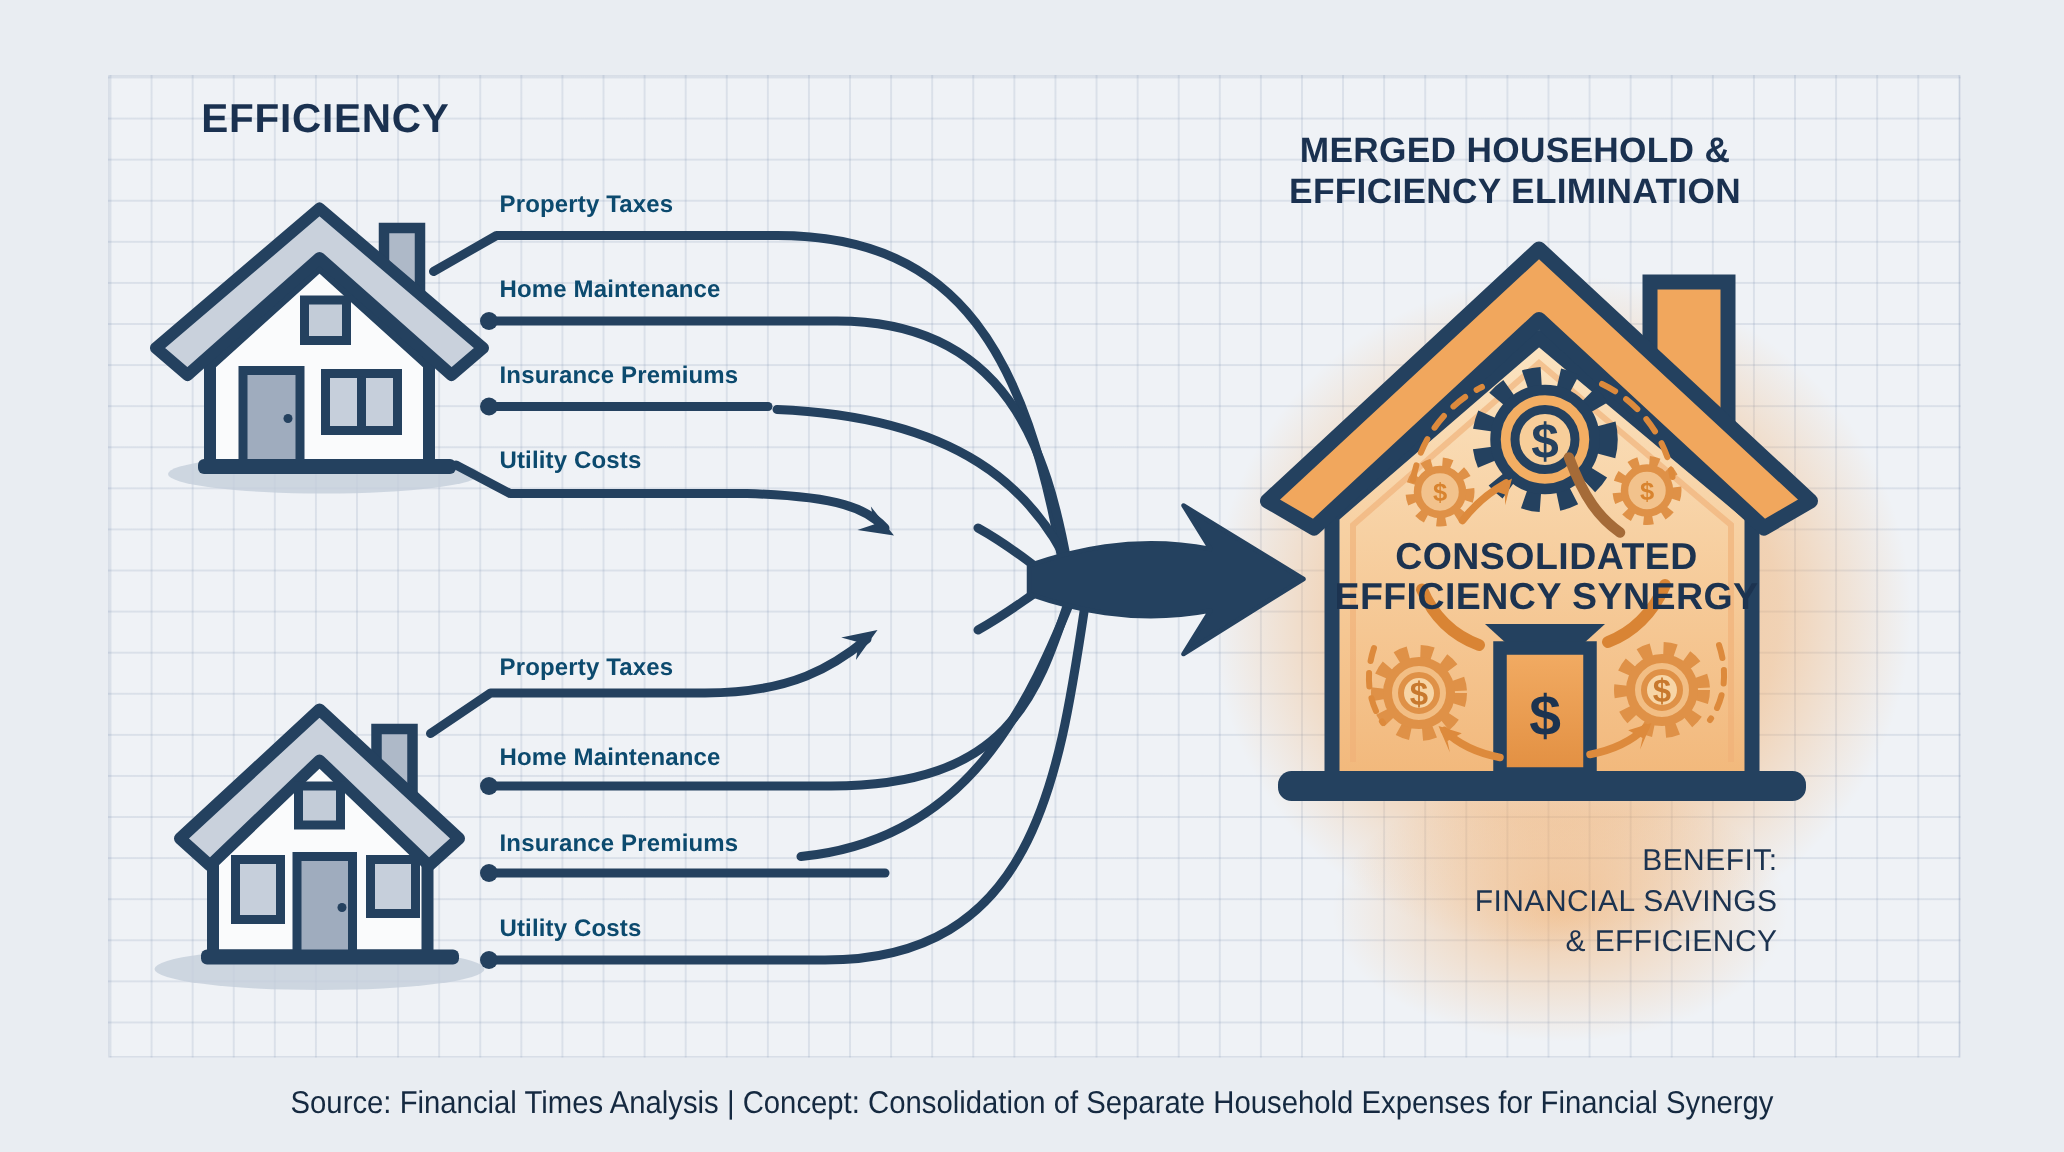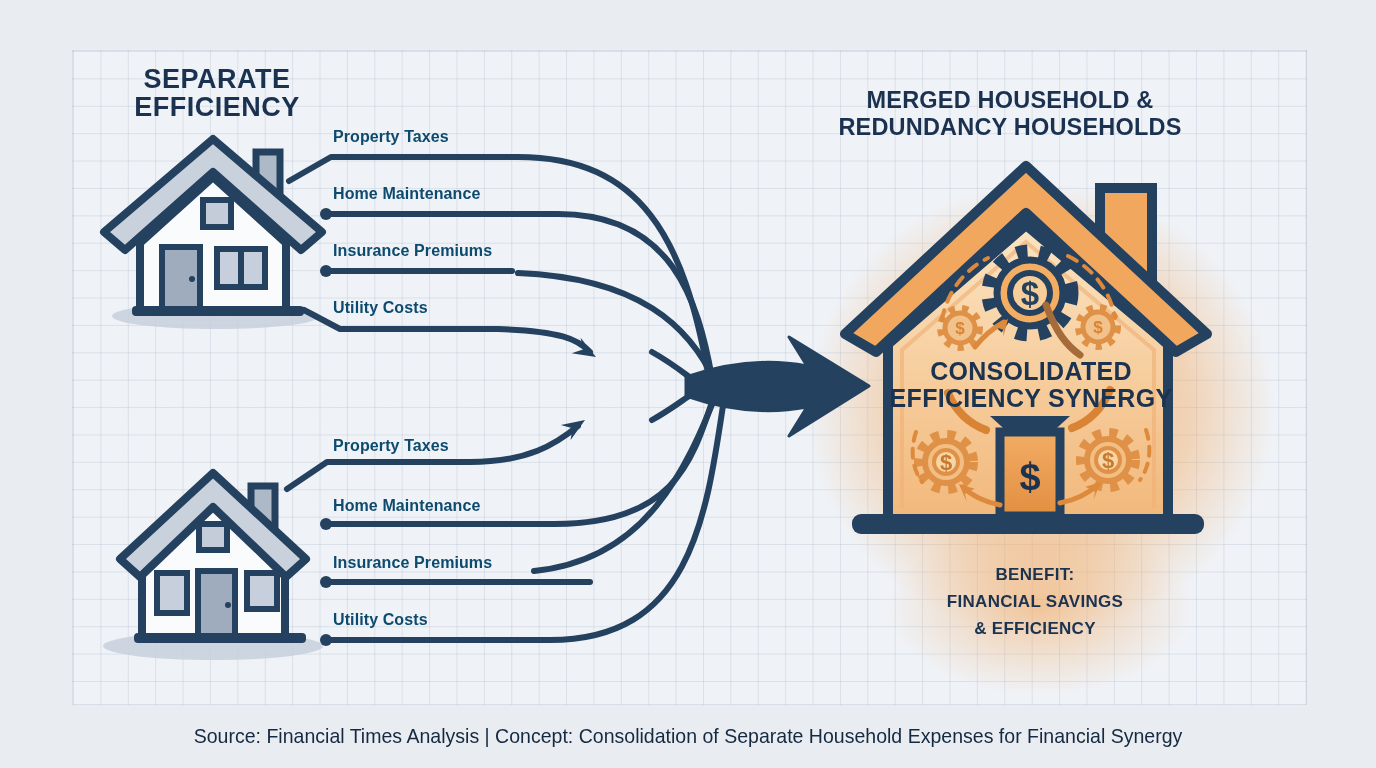--- a/index.html
+++ b/index.html
@@ -41,22 +41,22 @@
   .label{
     position:absolute;left:333px;
     font-size:16px;font-weight:600;color:#0c4a6e;letter-spacing:0.1px;
     white-space:nowrap;
   }
   .title-consolidated{
     left:881px;top:358px;width:300px;text-align:center;
     font-size:25px;font-weight:900;line-height:27px;color:#1C3350;letter-spacing:0.3px;
   }
   .title-benefit{
-    left:885px;top:561px;width:300px;text-align:center;
-    font-size:17px;font-weight:700;line-height:27px;color:#1C3350;letter-spacing:0.3px;
+    left:885px;top:561px;width:300px;text-align:right;
+    font-size:20px;font-weight:400;line-height:27px;color:#1C3350;letter-spacing:0.3px;
   }
   .caption{
     left:0;top:724px;width:1376px;text-align:center;
     font-size:21px;font-weight:500;color:#152940;
     transform:scaleX(0.93);
   }
   svg text{font-family:"Liberation Sans", sans-serif;}
 </style>
 </head>
 <body>
@@ -198,27 +198,26 @@
       <g stroke="#DD8A3C" stroke-width="4" fill="none" stroke-dasharray="9 8" stroke-linecap="round">
         <path d="M916,432 C910,450 912,468 922,482"></path>
         <path d="M1146,430 C1152,448 1150,466 1140,480"></path>
       </g>
 
       <rect x="852" y="514" width="352" height="20" rx="9" fill="#24415F"></rect>
     </g>
   </svg>
 
   <div class="txt title-left">
-    <div>SEPARATE</div>
     <div>EFFICIENCY</div>
   </div>
 
   <div class="txt title-merged">
     <div>MERGED HOUSEHOLD &amp;</div>
-    <div>REDUNDANCY HOUSEHOLDS</div>
+    <div>EFFICIENCY ELIMINATION</div>
   </div>
 
   <div class="label" style="top:128px">Property Taxes</div>
   <div class="label" style="top:185px">Home Maintenance</div>
   <div class="label" style="top:242px">Insurance Premiums</div>
   <div class="label" style="top:299px">Utility Costs</div>
 
   <div class="label" style="top:437px">Property Taxes</div>
   <div class="label" style="top:497px">Home Maintenance</div>
   <div class="label" style="top:554px">Insurance Premiums</div>

